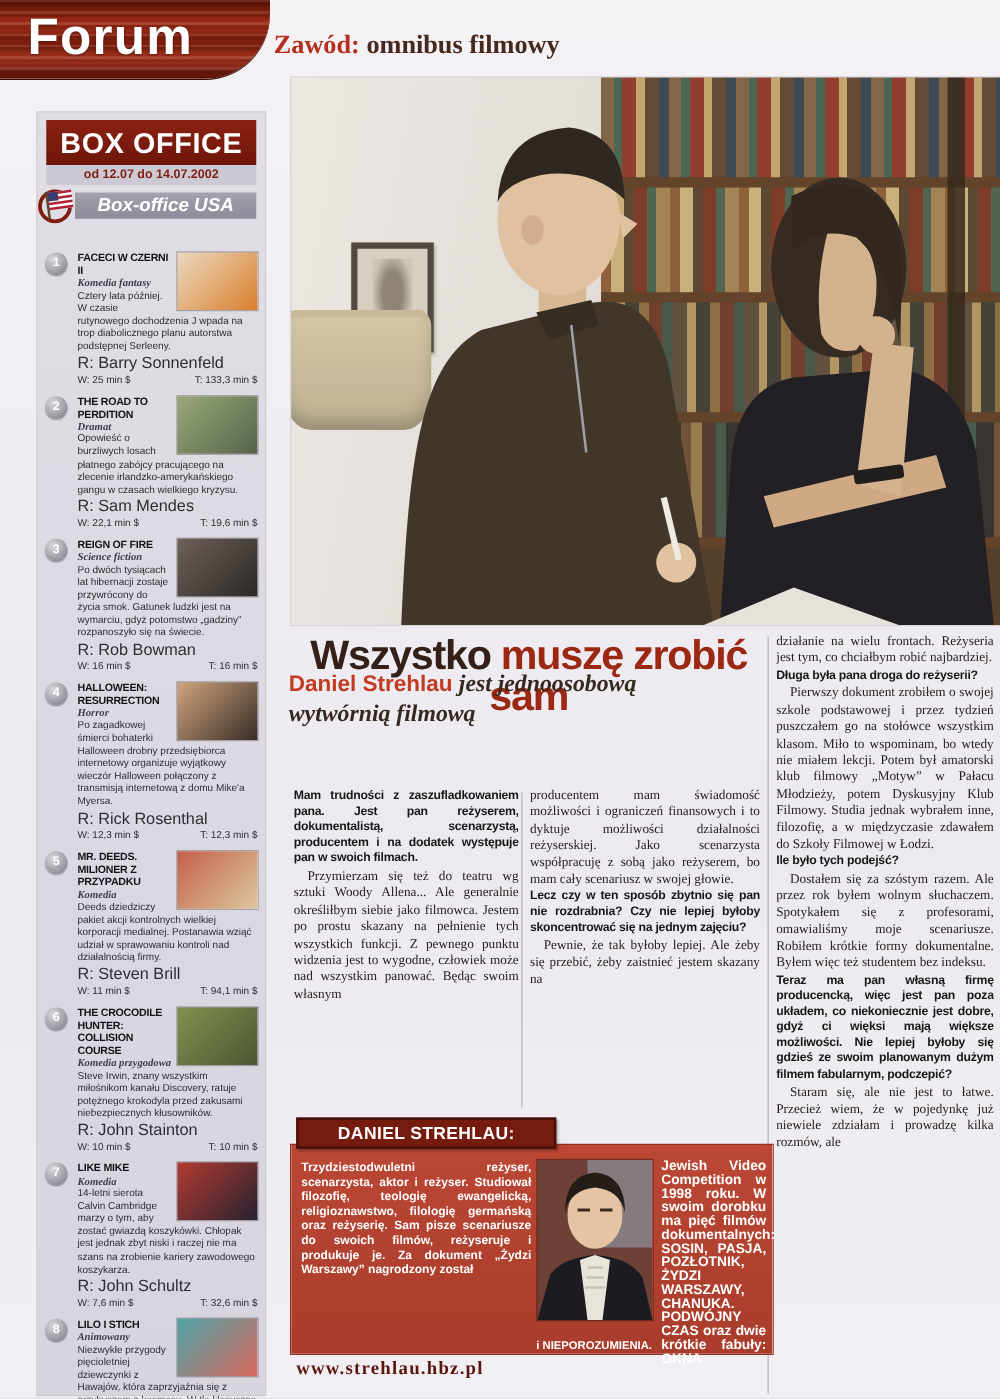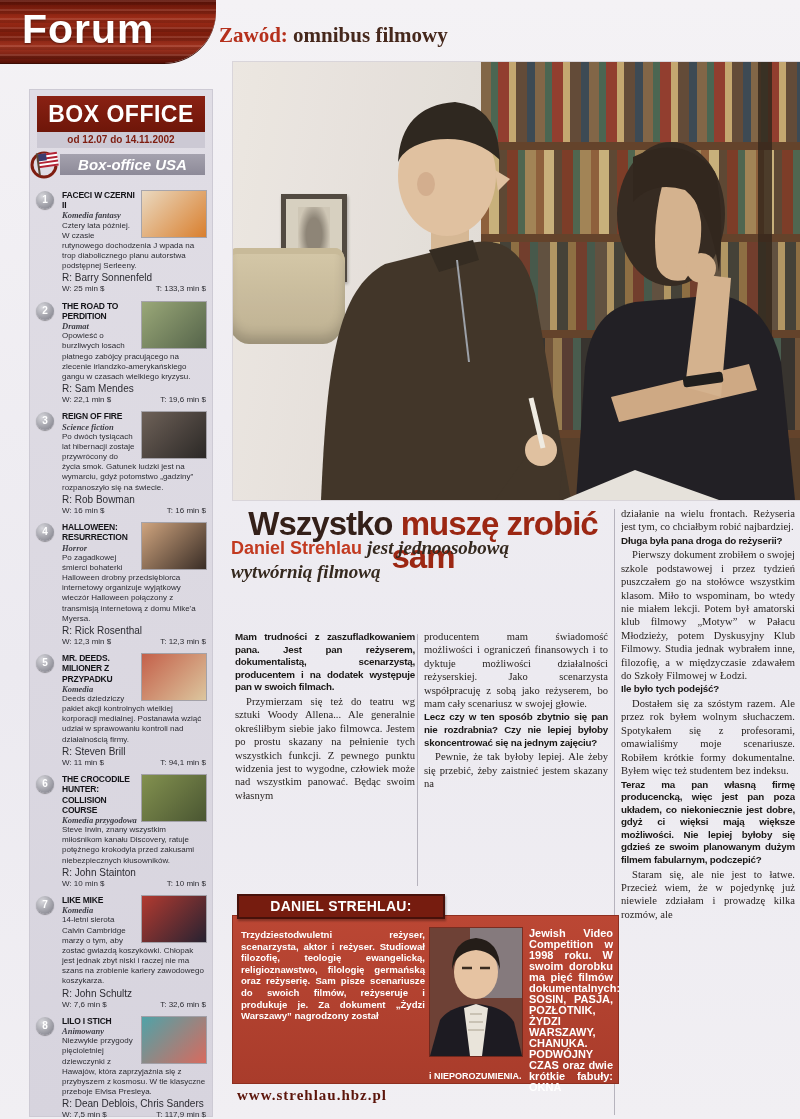--- a/index.html
+++ b/index.html
@@ -42,34 +42,34 @@
   .figures { position:absolute; inset:0; }
   .photo::after { content:""; position:absolute; inset:0; background:rgba(205,185,170,.07); pointer-events:none; }
 
   
   .sidebar { position:absolute; left:30px; top:90px; width:182px; height:1026px;
     background:linear-gradient(180deg,#e0dde5 0%,#d7d4de 100%); box-shadow:0 0 0 1px #cdcad4; }
   .bo-title { margin:6px 7px 0 7px; height:36px; background:linear-gradient(180deg,#8a2113,#6e1609);
     color:#fff; font-size:23px; font-weight:bold; text-align:center; line-height:36px; letter-spacing:.5px; }
   .bo-date { margin:0 7px; height:16px; background:#ccc9d4; color:#7e1d10; font-size:10px; font-weight:bold;
     text-align:center; line-height:16px; }
-  .bo-usa-row { position:relative; margin:3px 0 5px 0; height:26px;padding-left:37px; }
+  .bo-usa-row { position:relative; margin:3px 0 16px 0; height:26px;padding-left:37px; }
   .bo-usa-bar { position:absolute; left:30px; right:7px; top:3px; height:21px; background:linear-gradient(180deg,#a5a2ae,#8d8a98);
     color:#fff; font-size:15px; font-weight:bold; font-style:italic; text-align:center; line-height:21px; }
   .bo-flag { position:absolute; left:0px; top:-2px; width:32px; height:30px; }
   .movies { padding:8px 6px 0 6px; }
   .movie { position:relative; min-height:88px; margin-bottom:6px; padding-left:26px; }
   .badge { position:absolute; left:0; top:1px; width:18px; height:18px; border-radius:50%;
     background:radial-gradient(circle at 35% 30%,#d7d7dc,#8f8f98 75%); box-shadow:0 1px 1px rgba(0,0,0,.35);
     color:#fff; font-size:10px; font-weight:bold; text-align:center; line-height:18px; }
   .thumb { float:right; width:64px; height:46px; margin:1px 0 2px 4px; box-shadow:0 0 0 1px rgba(0,0,0,.25); }
   .mtitle { font-size:8.5px; font-weight:bold; color:#141418; letter-spacing:-.2px; line-height:1.2; }
   .mgenre { font-family:"Liberation Serif", serif; font-style:italic; font-weight:bold; font-size:8.5px; color:#3c3c44; line-height:1.2; }
   .mdesc { font-size:8px; color:#2c2c32; line-height:1.27; }
-  .mdir { font-size:10px; color:#2c2c32; line-height:1.3; clear:none; }
+  .mdir { font-size:13px; color:#2c2c32; line-height:1.3; clear:none; }
   .mmoney { display:flex; justify-content:space-between; font-size:8px; color:#2c2c32; line-height:1.3; clear:both; }
 
   
   .art-title { position:absolute; left:231px; top:507px; width:384px; text-align:center;
     font-size:33px; font-weight:bold; letter-spacing:-1px; line-height:1; }
   .art-title .t-dark { color:#342019; }
   .art-title .t-red { color:#9c2713; }
   .art-byline { position:absolute; left:231px; top:536px; width:384px; line-height:1.25; }
   .art-byline .b-name { color:#c23a20; font-weight:bold; font-size:18px; }
   .art-byline .b-serif { font-family:"Liberation Serif", serif; font-style:italic; font-weight:bold; font-size:19px; color:#35291f; }
@@ -149,21 +149,21 @@
         <path d="M262,438 L292,396 L330,400 L326,438 Z" fill="#382d20"></path>
         <circle cx="308" cy="388" r="16" fill="#e2c2a0"></circle>
         <line x1="310" y1="386" x2="298" y2="336" stroke="#f3efe6" stroke-width="5"></line>
         <path d="M330,438 L402,408 L486,438 Z" fill="#e9e6df"></path>
       </g>
     </svg>
   </div>
 
   <div class="sidebar">
     <div class="bo-title">BOX OFFICE</div>
-    <div class="bo-date">od 12.07 do 14.11.2002</div>
+    <div class="bo-date">od 12.07 do 14.07.2002</div>
     <div class="bo-usa-row">
       <svg class="bo-flag" viewBox="0 0 32 30">
         <circle cx="14" cy="16" r="12" fill="none" stroke="#7e1d10" stroke-width="3"></circle>
         <g transform="rotate(-8 18 12)">
           <rect x="8" y="4" width="20" height="14" fill="#fff"></rect>
           <rect x="8" y="4" width="20" height="2" fill="#b22234"></rect>
             <rect x="8" y="8" width="20" height="2" fill="#b22234"></rect>
           <rect x="8" y="12" width="20" height="2" fill="#b22234"></rect>
             <rect x="8" y="16" width="20" height="2" fill="#b22234"></rect>
           <rect x="8" y="4" width="9" height="7" fill="#3c3b6e"></rect>

